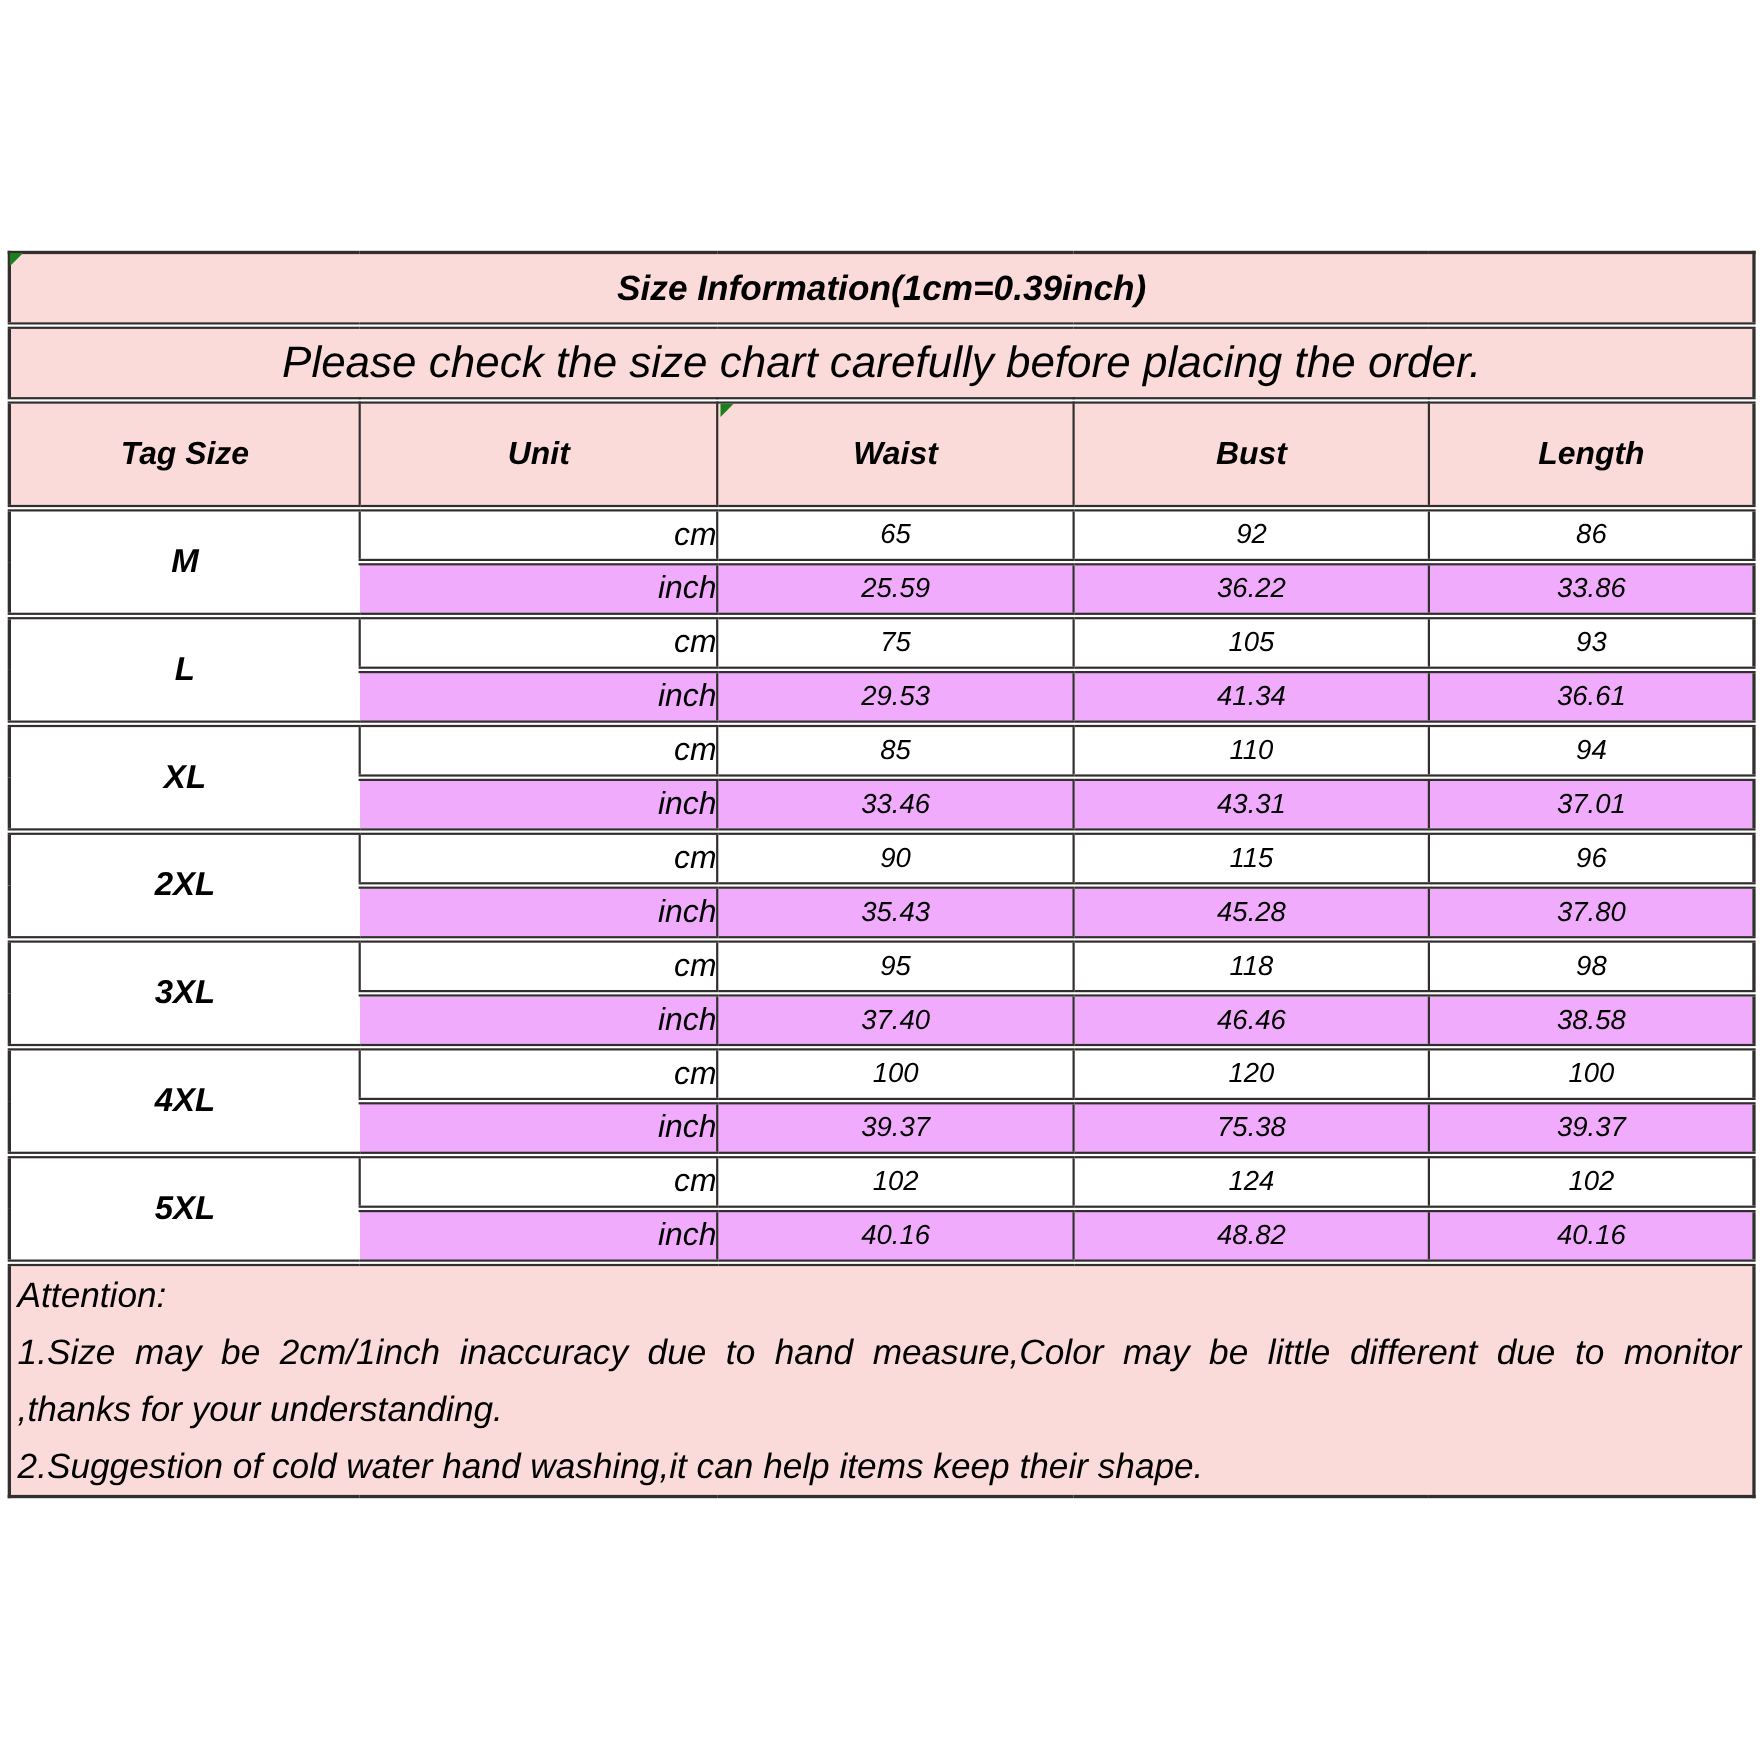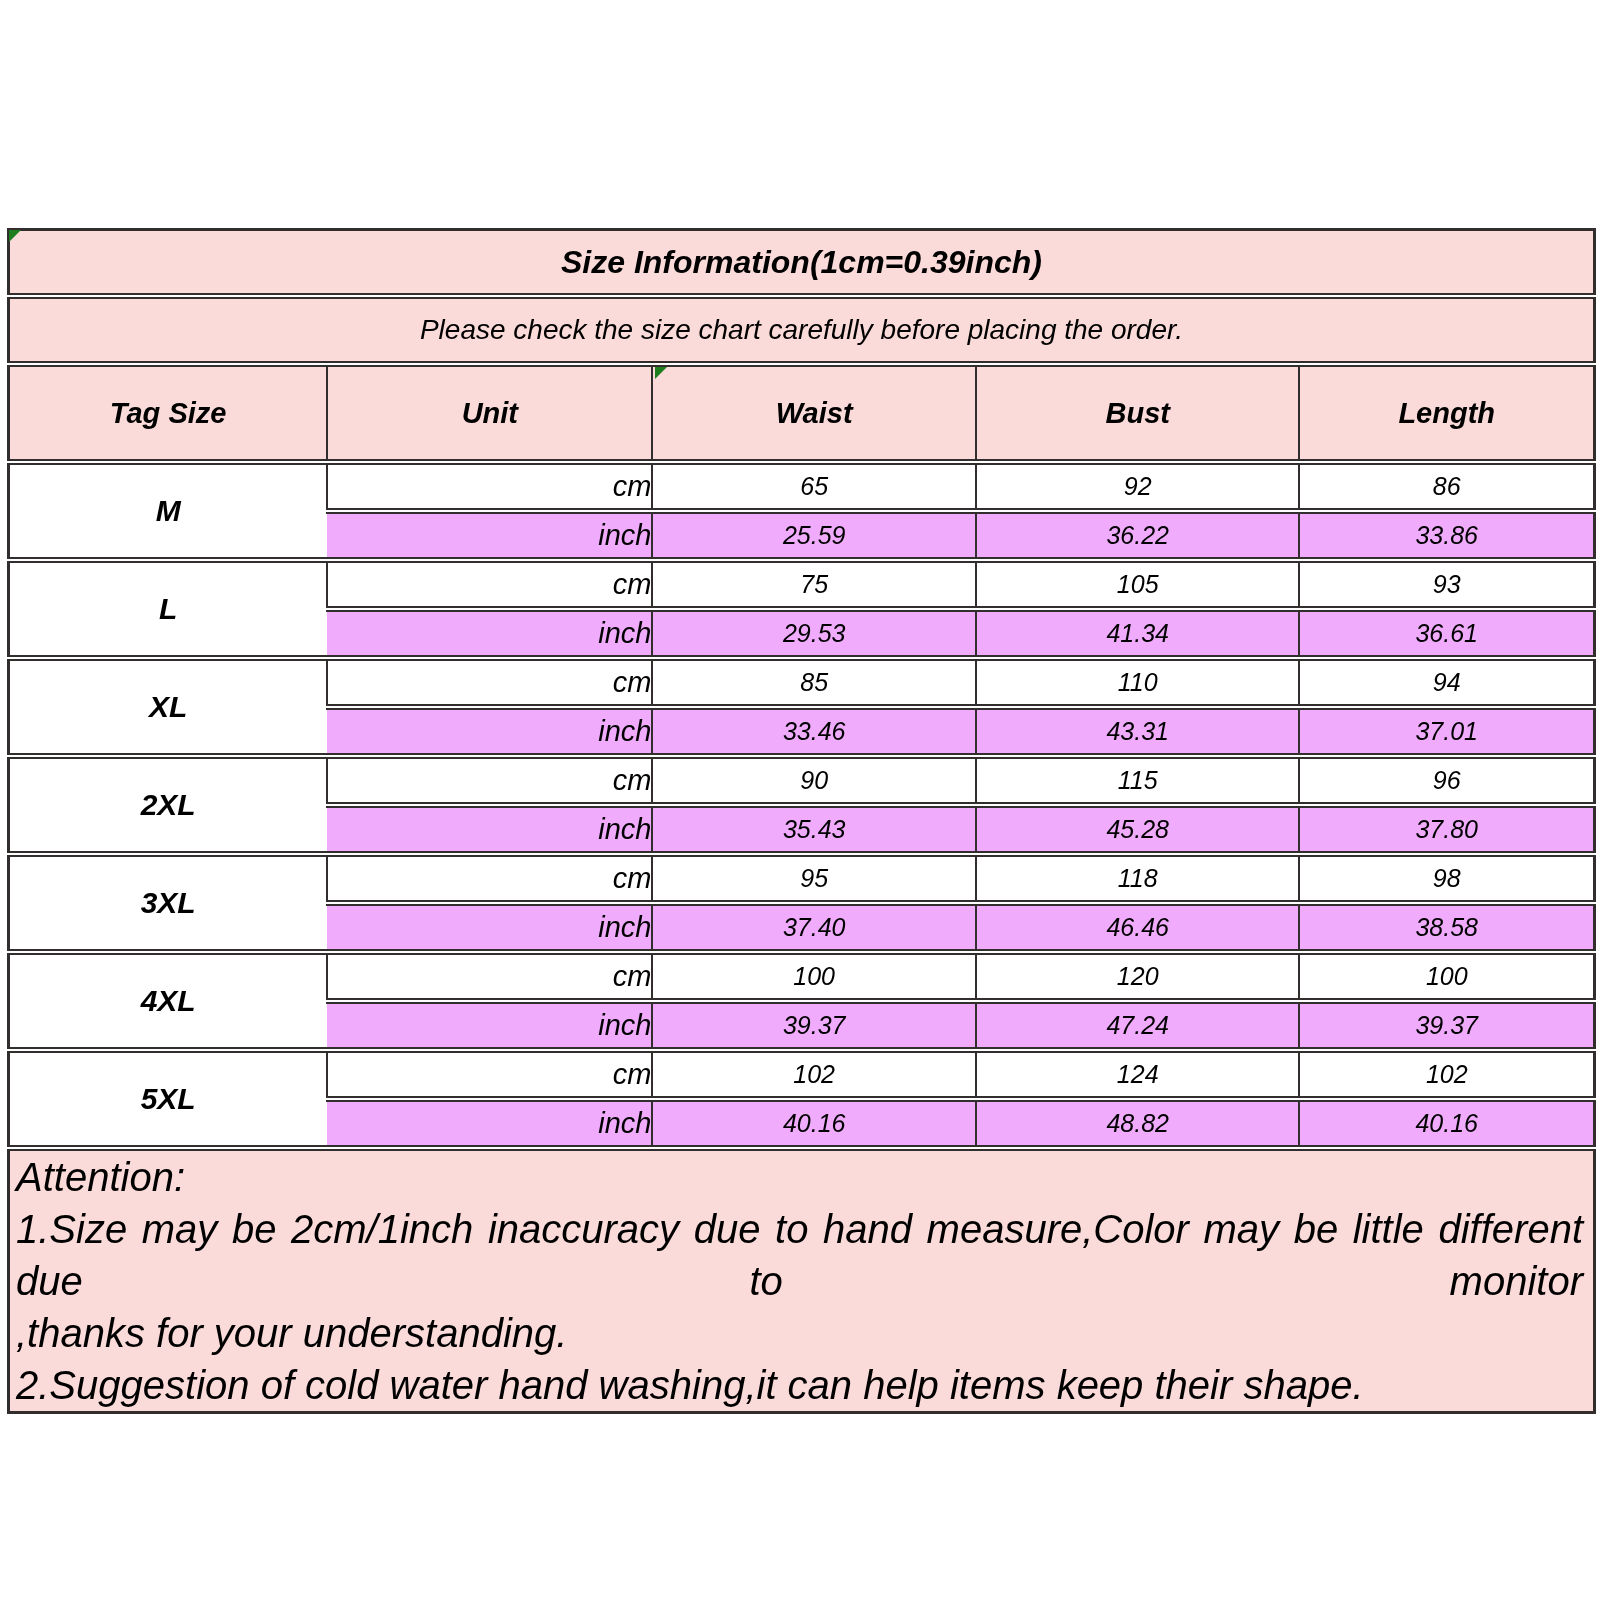--- a/index.html
+++ b/index.html
@@ -22,29 +22,29 @@
   td,th{border-bottom:6px double #332e2e;}
   tr.r-attention td{border-bottom:none;}
   
   tr.r-title td, tr.r-sub td, tr.r-head th{background:#fadbd9;}
   tr.r-cm td{background:#ffffff;}
   tr.r-inch td{background:#f0abfc;}
   td.tag{background:#ffffff;}
   tr.r-attention td{background:#fadbd9;}
   
   tr.r-title td{height:62px;font-size:32px;font-weight:bold;}
-  tr.r-sub td{height:62px;font-size:28px;}
+  tr.r-sub td{height:62px;font-size:40px;}
   tr.r-head th{height:92px;font-size:29px;font-weight:bold;margin-top:48px;}
   tr.r-cm td, tr.r-inch td{height:43px;}
   td.tag{font-size:30px;font-weight:bold;}
   td.unit{font-size:29px;text-align:right;}
   td.num{font-size:25px;}
   tr.r-attention td{
     height:206px;text-align:left;vertical-align:top;
-    font-size:40px;white-space:normal;
+    font-size:32px;white-space:normal;
   }
   .att-line{line-height:52px;padding:0 10px 0 6px;}
   .att-justify{text-align:justify;text-align-last:justify;}
   
   .marker{
     position:absolute;width:0;height:0;
     border-top:12px solid #1e7e1e;border-right:12px solid transparent;
   }
   .marker-table-corner{left:2px;top:2px;}
   .marker-waist-cell{left:648px;top:139px;}
@@ -149,21 +149,21 @@
     <tr class="r-cm">
       <td class="tag" rowspan="2">4XL</td>
       <td class="unit">cm</td>
       <td class="num">100</td>
       <td class="num">120</td>
       <td class="num">100</td>
     </tr>
     <tr class="r-inch">
       <td class="unit">inch</td>
       <td class="num">39.37</td>
-      <td class="num">47.24</td>
+      <td class="num">75.38</td>
       <td class="num">39.37</td>
     </tr>
 
     <tr class="r-cm">
       <td class="tag" rowspan="2">5XL</td>
       <td class="unit">cm</td>
       <td class="num">102</td>
       <td class="num">124</td>
       <td class="num">102</td>
     </tr>

